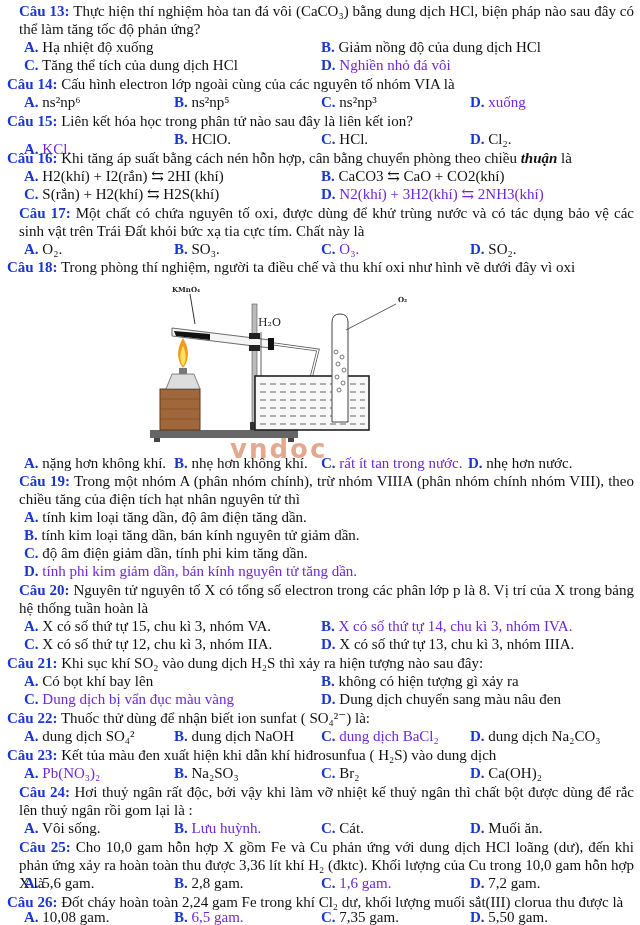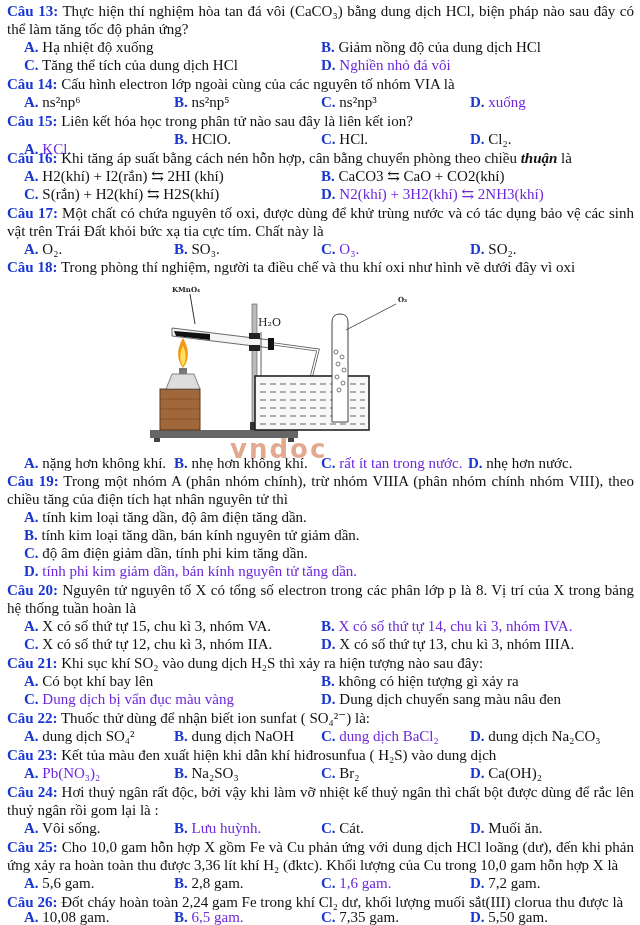--- a/index.html
+++ b/index.html
@@ -4,21 +4,21 @@
 <style>
   html,body{margin:0;padding:0;background:#fff;}
   body{width:640px;height:925px;overflow:hidden;position:relative;
        font-family:"Liberation Serif","DejaVu Serif",serif;font-size:15px;color:#111;line-height:18px;}
   .page{position:absolute;left:0;top:0;width:640px;}
   .q{position:absolute;left:7px;right:6px;}
   .qhead{color:#1936d0;font-weight:bold;}
   .lbl{color:#1936d0;font-weight:bold;}
   .red{color:#6d28d9;}
   .opt{position:absolute;white-space:nowrap;}
-  .stem{text-align:justify;}
+  .stem{text-align:justify;margin-left:12px;}
   .diagram{position:absolute;left:150px;top:282px;width:300px;height:165px;}
   .wm{position:absolute;left:230px;top:440px;width:140px;height:28px;color:#c2410c;opacity:.45;
       font-size:26px;font-weight:bold;font-family:"DejaVu Sans",sans-serif;letter-spacing:2px;}
 </style>
 </head>
 <body>
 
 <div class="page">
 
   <div class="q stem" style="top:2px">

